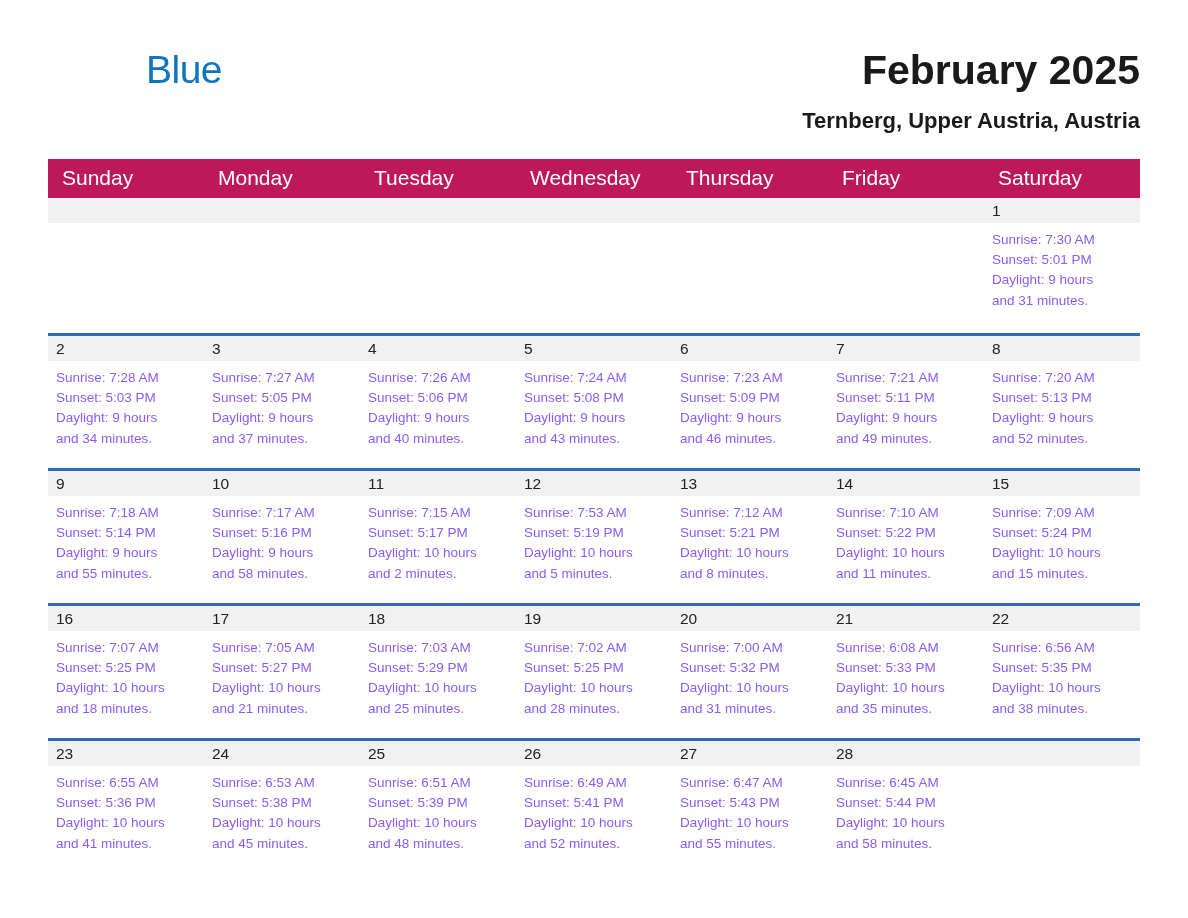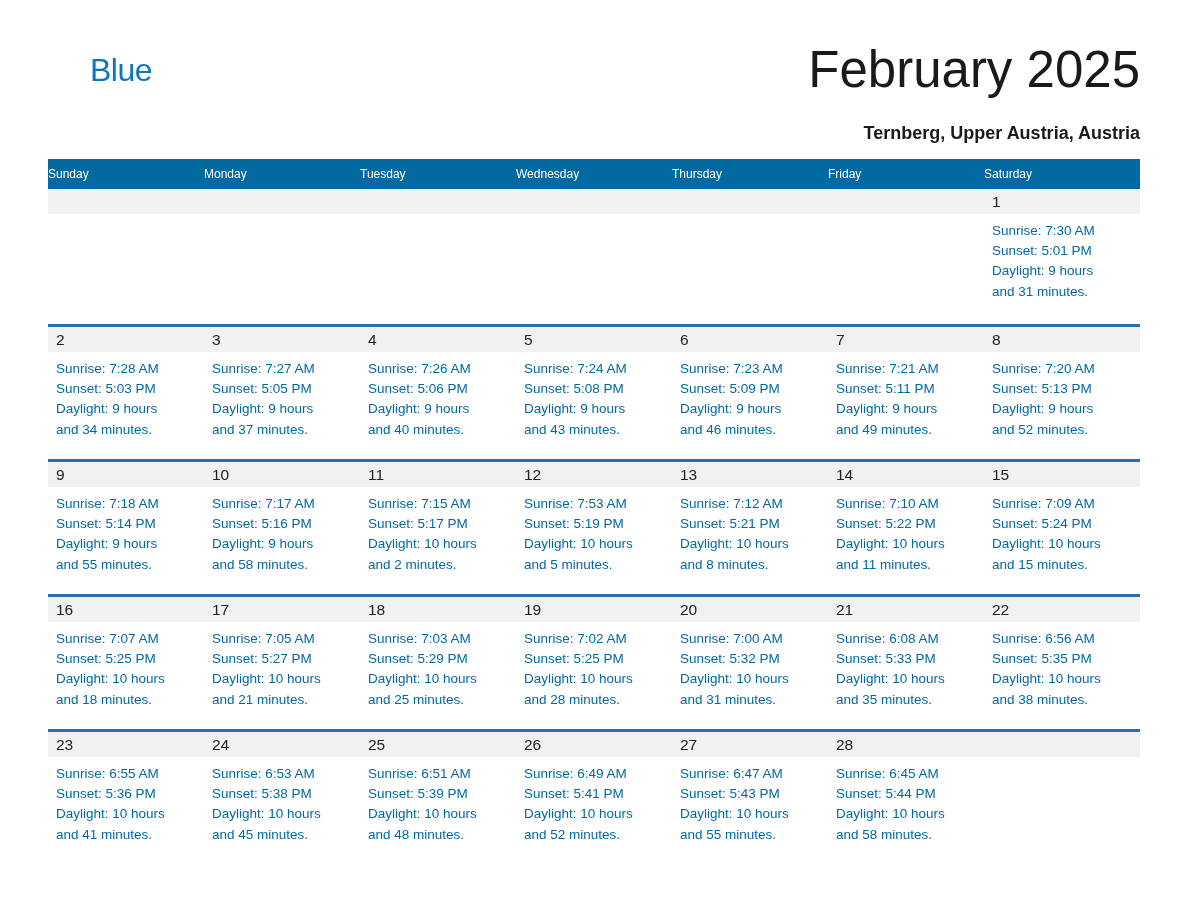--- a/index.html
+++ b/index.html
@@ -44,64 +44,64 @@
   .brand-tri {
     position: absolute;
     left: 99px;
     top: 10px;
     width: 0; height: 0;
     border-left: 46px solid #0c6cb5;
     border-top: 32px solid transparent;
   }
   .brand-line2 {
     margin-top: -4px;
-    margin-left: 32px;
-    font-size: 32px;
+    margin-left: 88px;
+    font-size: 39px;
     line-height: 44px;
     color: #0e76bc;
     letter-spacing: -0.5px;
   }
   .title-block {
     position: absolute;
     right: 0;
     top: 0;
     text-align: right;
   }
   .cal-title {
-    font-size: 51px;
+    font-size: 41px;
     color: #1a1a1a;
     line-height: 56px;
     white-space: nowrap;
-    font-weight: normal;
+    font-weight: bold;
   }
   .cal-subtitle {
-    margin-top: 21px;
-    font-size: 18px;
+    margin-top: 9px;
+    font-size: 22px;
     color: #1a1a1a;
     line-height: 28px;
     white-space: nowrap;
     font-weight: bold;
   }
 
   
   .calendar {
     position: absolute;
     left: 48px;
     top: 159px;
     width: 1092px;
     border-collapse: collapse;
     table-layout: fixed;
   }
   .calendar th {
-    background: #0369a1;
+    background: #be185d;
     color: #ffffff;
-    font-size: 12px;
+    font-size: 21px;
     font-weight: normal;
     text-align: left;
-    padding: 7px 0 8px 0;
+    padding: 7px 0 8px 14px;
     height: 30px;
     vertical-align: middle;
   }
   .calendar td {
     width: 156px;
     vertical-align: top;
     padding: 0;
     background: #ffffff;
   }
   .cell-inner {
@@ -117,21 +117,21 @@
     line-height: 25px;
     padding-left: 8px;
     font-size: 15.5px;
     color: #222222;
   }
   .daynum.blank { color: transparent; }
   .details {
     padding: 7px 8px 0 8px;
     font-size: 13.5px;
     line-height: 20.2px;
-    color: #0369a1;
+    color: #8b5cf6;
   }
   .details div { white-space: nowrap; }
 </style>
 </head>
 <body>
 
 <div class="page">
 
   <div class="header">
 

